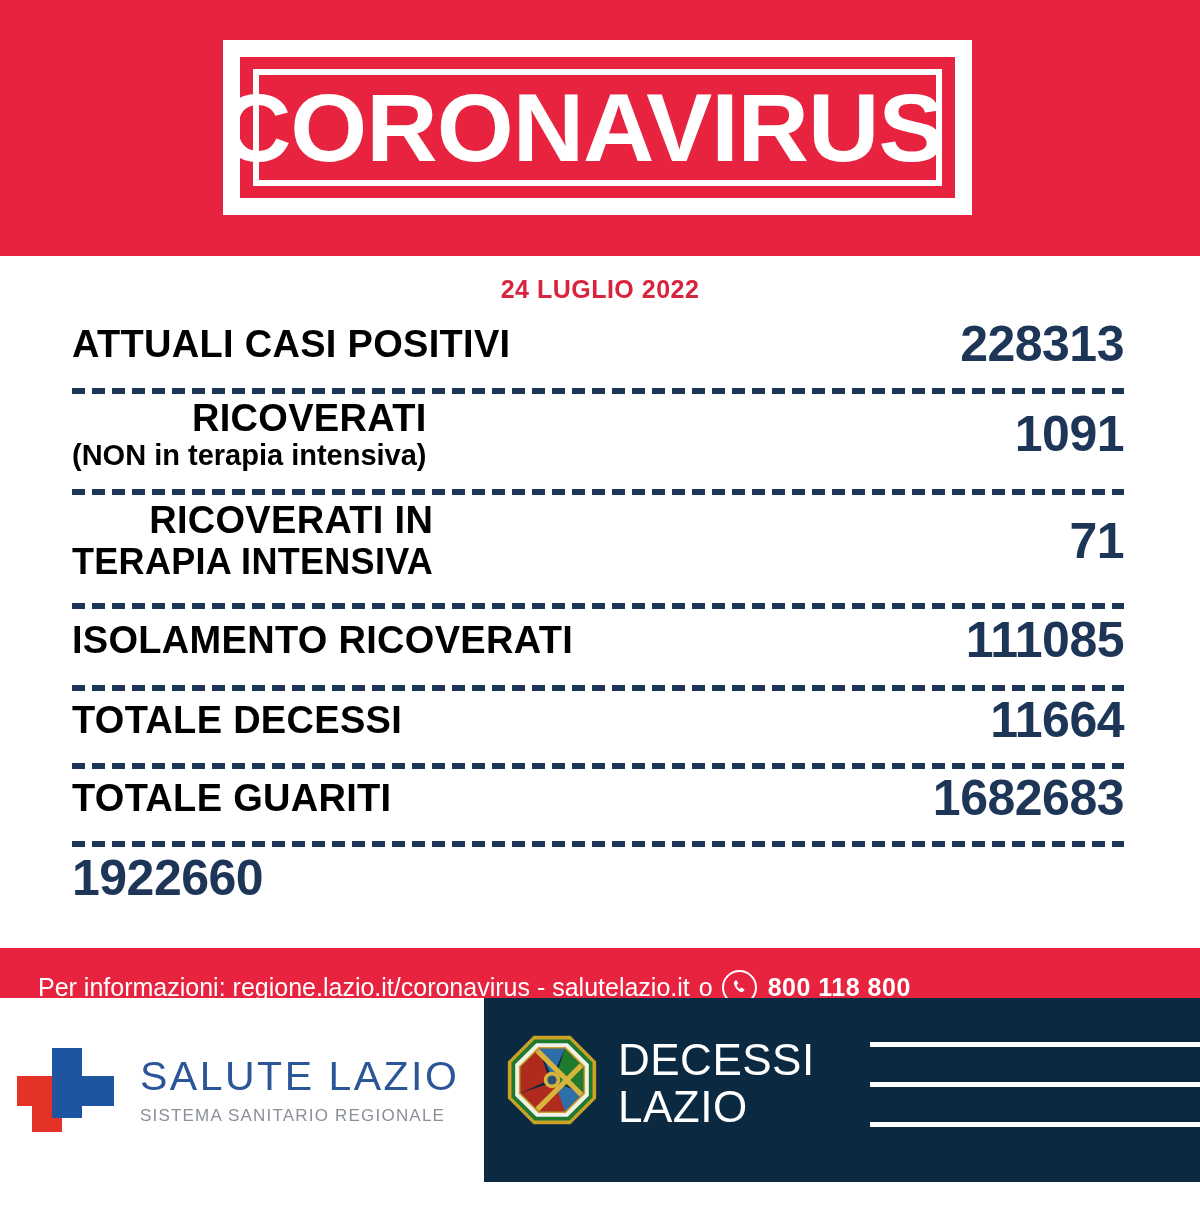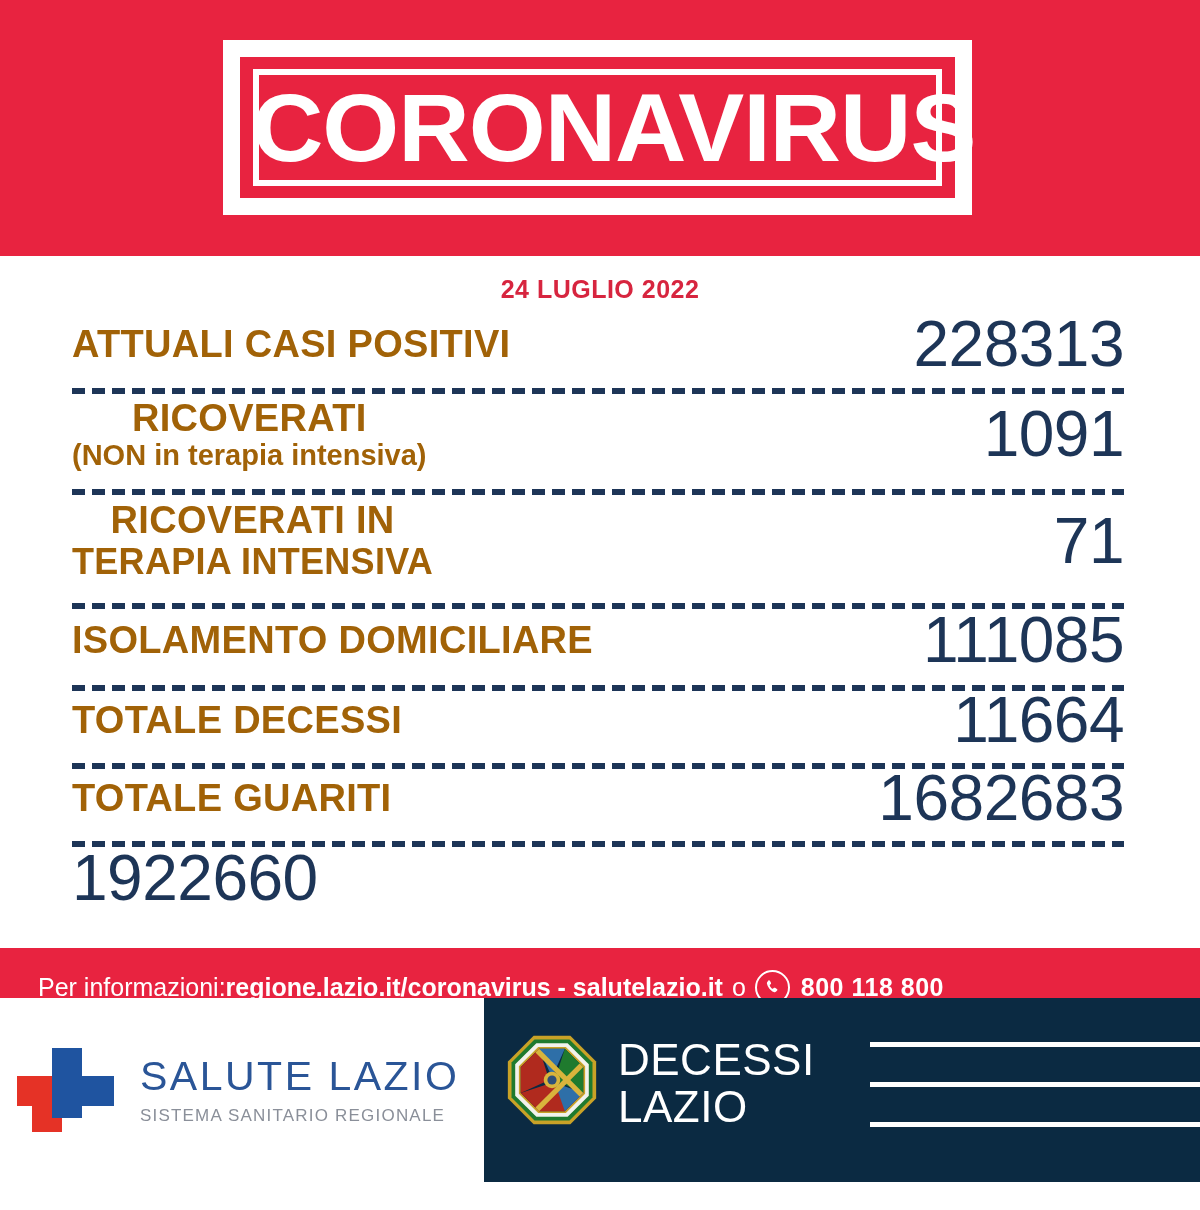--- a/index.html
+++ b/index.html
@@ -41,21 +41,21 @@
     position: absolute;
     left: 13px;
     top: 12px;
     right: 13px;
     bottom: 12px;
     border: 6px solid #ffffff;
     box-sizing: border-box;
     background: #E82340;
     display: flex;
     align-items: center;
-    justify-content: flex-start;
+    justify-content: flex-end;
   }
   .title-text {
     color: #ffffff;
     font-family: "Liberation Sans Narrow", "Liberation Sans", sans-serif;
     font-weight: bold;
     font-size: 97px;
     line-height: 100px;
     letter-spacing: -1px;
     transform: scaleX(1.02);
     white-space: nowrap;
@@ -82,38 +82,38 @@
     top: 318px;
     width: 1052px;
   }
   .srow {
     position: relative;
     display: flex;
     align-items: center;
     justify-content: space-between;
   }
   .slabel {
-    color: #a16207;
+    color: #000000;
     font-weight: bold;
     font-size: 38px;
     line-height: 42px;
     letter-spacing: 0.3px;
-    text-align: center;
+    text-align: right;
   }
   .slabel .sub {
     display: block;
     font-size: 29px;
     line-height: 33px;
     font-weight: bold;
     letter-spacing: 0px;
   }
   .svalue {
     color: #1D3557;
-    font-weight: normal;
-    font-size: 64px;
+    font-weight: bold;
+    font-size: 50px;
     line-height: 54px;
     letter-spacing: -0.5px;
     white-space: nowrap;
     text-align: center;
   }
   .dash {
     height: 6px;
     width: 100%;
     background-image: repeating-linear-gradient(
       to right,
@@ -150,21 +150,21 @@
   .infotext {
     margin-left: 38px;
     color: #ffffff;
     font-size: 25px;
     line-height: 28px;
     display: flex;
     align-items: center;
     white-space: nowrap;
   }
   .info-pre { font-weight: normal; }
-  .info-links { font-weight: bold; }
+  .info-links { font-weight: normal; margin-left: 7px; }
   .info-o { margin-left: 9px; font-weight: normal; }
   .phone-icon {
     margin-left: 9px;
     width: 31px;
     height: 31px;
     border: 2.5px solid #ffffff;
     border-radius: 50%;
     display: inline-flex;
     align-items: center;
     justify-content: center;
@@ -312,21 +312,21 @@
       <div class="slabel">
         <span>RICOVERATI IN</span>
         <span class="sub" style="font-size:36px;line-height:42px;letter-spacing:0.3px;">TERAPIA INTENSIVA</span>
       </div>
       <div class="svalue">71</div>
     </div>
     <div class="g2"></div>
     <div class="dash"></div>
 
     <div class="srow r3">
-      <div class="slabel">ISOLAMENTO DOMICILIARE</div>
+      <div class="slabel">ISOLAMENTO RICOVERATI</div>
       <div class="svalue">111085</div>
     </div>
     <div class="g3"></div>
     <div class="dash"></div>
 
     <div class="srow r4">
       <div class="slabel">TOTALE DECESSI</div>
       <div class="svalue">11664</div>
     </div>
     <div class="g4"></div>

